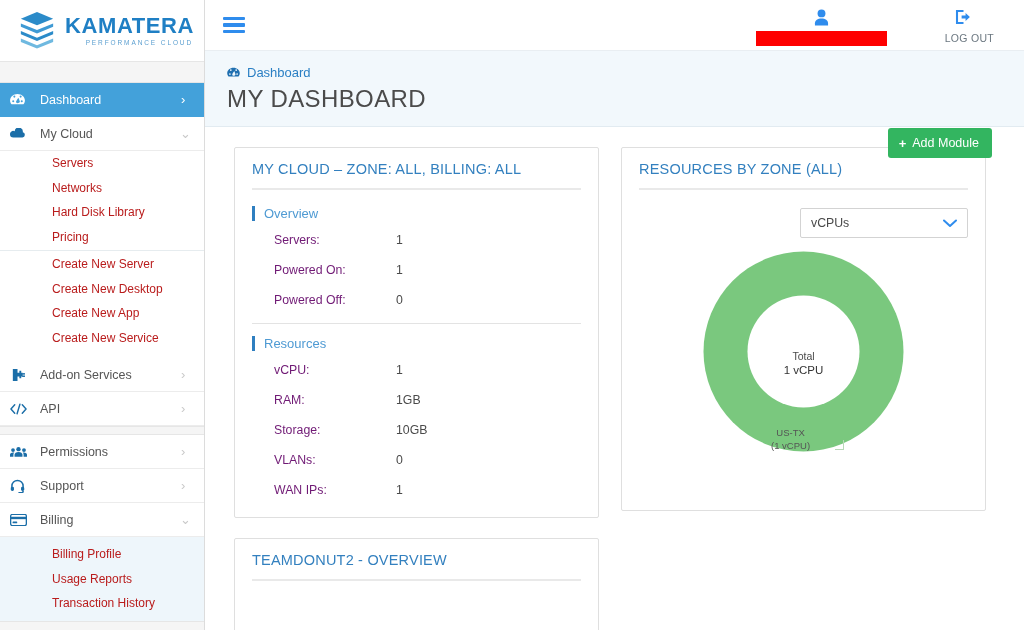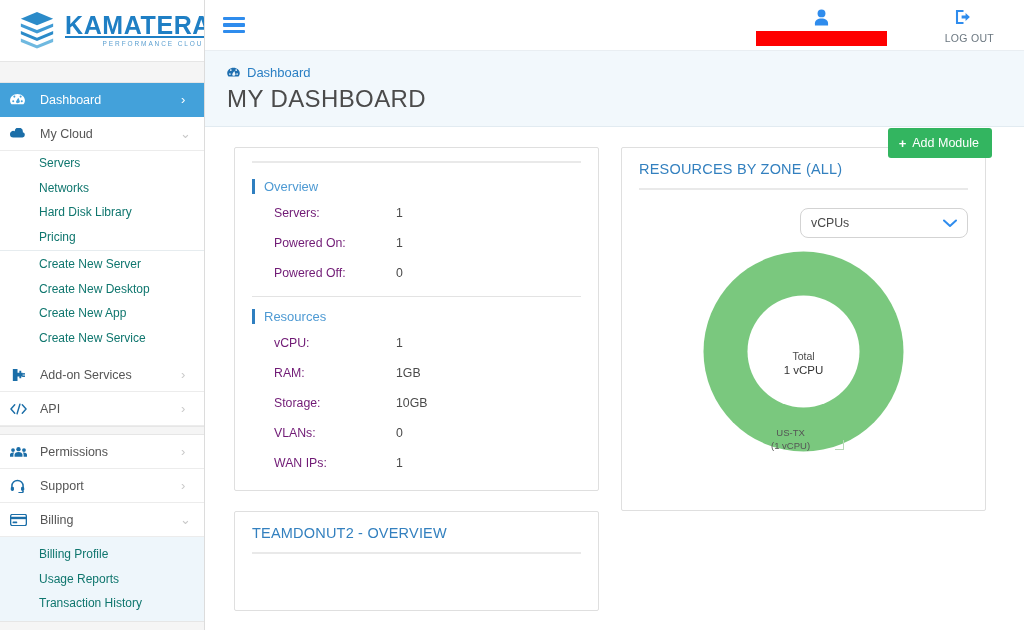--- a/index.html
+++ b/index.html
@@ -24,22 +24,22 @@
   .logo-area {
     height: 62px;
     display: flex; align-items: center;
     padding-left: 18px;
     background: #fff;
     border-bottom: 1px solid #e6e6e6;
   }
   .logo-mark { width: 38px; height: 40px; margin-right: 9px; flex: 0 0 38px; }
   .logo-text { line-height: 1; }
   .logo-name {
-    font-size: 25px; font-weight: bold; color: #1f7fc4;
-    letter-spacing: .6px; display: block; text-decoration: underline;
+    font-size: 22px; font-weight: bold; color: #1f7fc4;
+    letter-spacing: .6px; display: block;
   }
   .logo-sub {
     font-size: 6.5px; color: #5b9fd0; letter-spacing: 1.9px;
     display: block; text-align: right; margin-top: 3px; padding-right: 1px;
   }
   .nav-gap { height: 21px; background: #f5f5f5; border-bottom: 1px solid #e6e6e6; }
 
   .nav-item {
     height: 34px;
     display: flex; align-items: center;
@@ -59,22 +59,23 @@
   .nav-item .lbl { flex: 1 1 auto; white-space: nowrap; }
   .nav-item .chev { flex: 0 0 10px; color: #c9c9c9; font-size: 13px; line-height: 1; }
   .nav-item.active .chev { color: #ffffff; }
 
   .sub-group { background: #ffffff; }
   .sub-group.tinted { background: #eef6fb; }
   .sub-item {
     height: 24.5px;
     display: flex; align-items: center;
     padding-left: 39px;
-    font-size: 12px; color: #0f766e;
+    font-size: 12px; color: #b91c1c;
     cursor: pointer;
+    margin-left: 13px;
   }
   .sub-sep { height: 1px; background: #e6ecef; margin: 1px 0 1px 0; }
   .nav-spacer { height: 9px; background: #f5f5f5; border-top: 1px solid #e6e6e6; border-bottom: 1px solid #e6e6e6; }
   .nav-tail { height: 14px; background: #f5f5f5; border-top: 1px solid #e6e6e6; }
 
   
   .main { flex: 1 1 auto; height: 630px; background: #ffffff; position: relative; overflow: hidden; }
   .topbar {
     height: 51px; background: #ffffff;
     display: flex; align-items: center;
@@ -141,21 +142,21 @@
 
   .kv { display: flex; padding: 8px 0 8px 22px; font-size: 12.3px; }
   .kv .k { width: 122px; flex: 0 0 122px; color: #701a75; }
   .kv .v { color: #4a4a4a; }
   .kv-rule { height: 1px; background: #e3e3e3; margin: 8px 0 0 0; }
 
   
   .donut-card { padding-bottom: 14px; }
   .select-row { display: flex; justify-content: flex-end; padding: 14px 0 6px 0; }
   .select-box {
-    width: 168px; height: 30px; border: 1px solid #d3d3d3; border-radius: 8px;
+    width: 168px; height: 30px; border: 1px solid #d3d3d3; border-radius: 2px;
     display: flex; align-items: center; padding: 0 10px;
     font-size: 12.3px; color: #4a4a4a; background: #fff; cursor: pointer;
   }
   .select-box .sel-val { flex: 1 1 auto; }
   .select-chev { color: #2f8ced; font-size: 14px; line-height: 1; }
   .donut-wrap { position: relative; height: 252px; }
   .donut-svg { display: block; margin: 0 auto; }
   .donut-center {
     position: absolute; left: 0; right: 0; top: 106px;
     text-align: center; pointer-events: none;
@@ -372,20 +373,21 @@
         <span class="plus">+</span>
         <span>Add Module</span>
       </button>
     </div>
 
     <div class="content">
 
       <div class="col">
 
         <div class="card">
+          <div class="card-title">MY CLOUD – ZONE: ALL, BILLING: ALL</div>
           <div class="card-rule"></div>
 
           <div class="section-head">
             <span class="section-bar"></span>
             <span>Overview</span>
           </div>
           <div class="kv">
             <span class="k">Servers:</span>
             <span class="v">1</span>
           </div>

